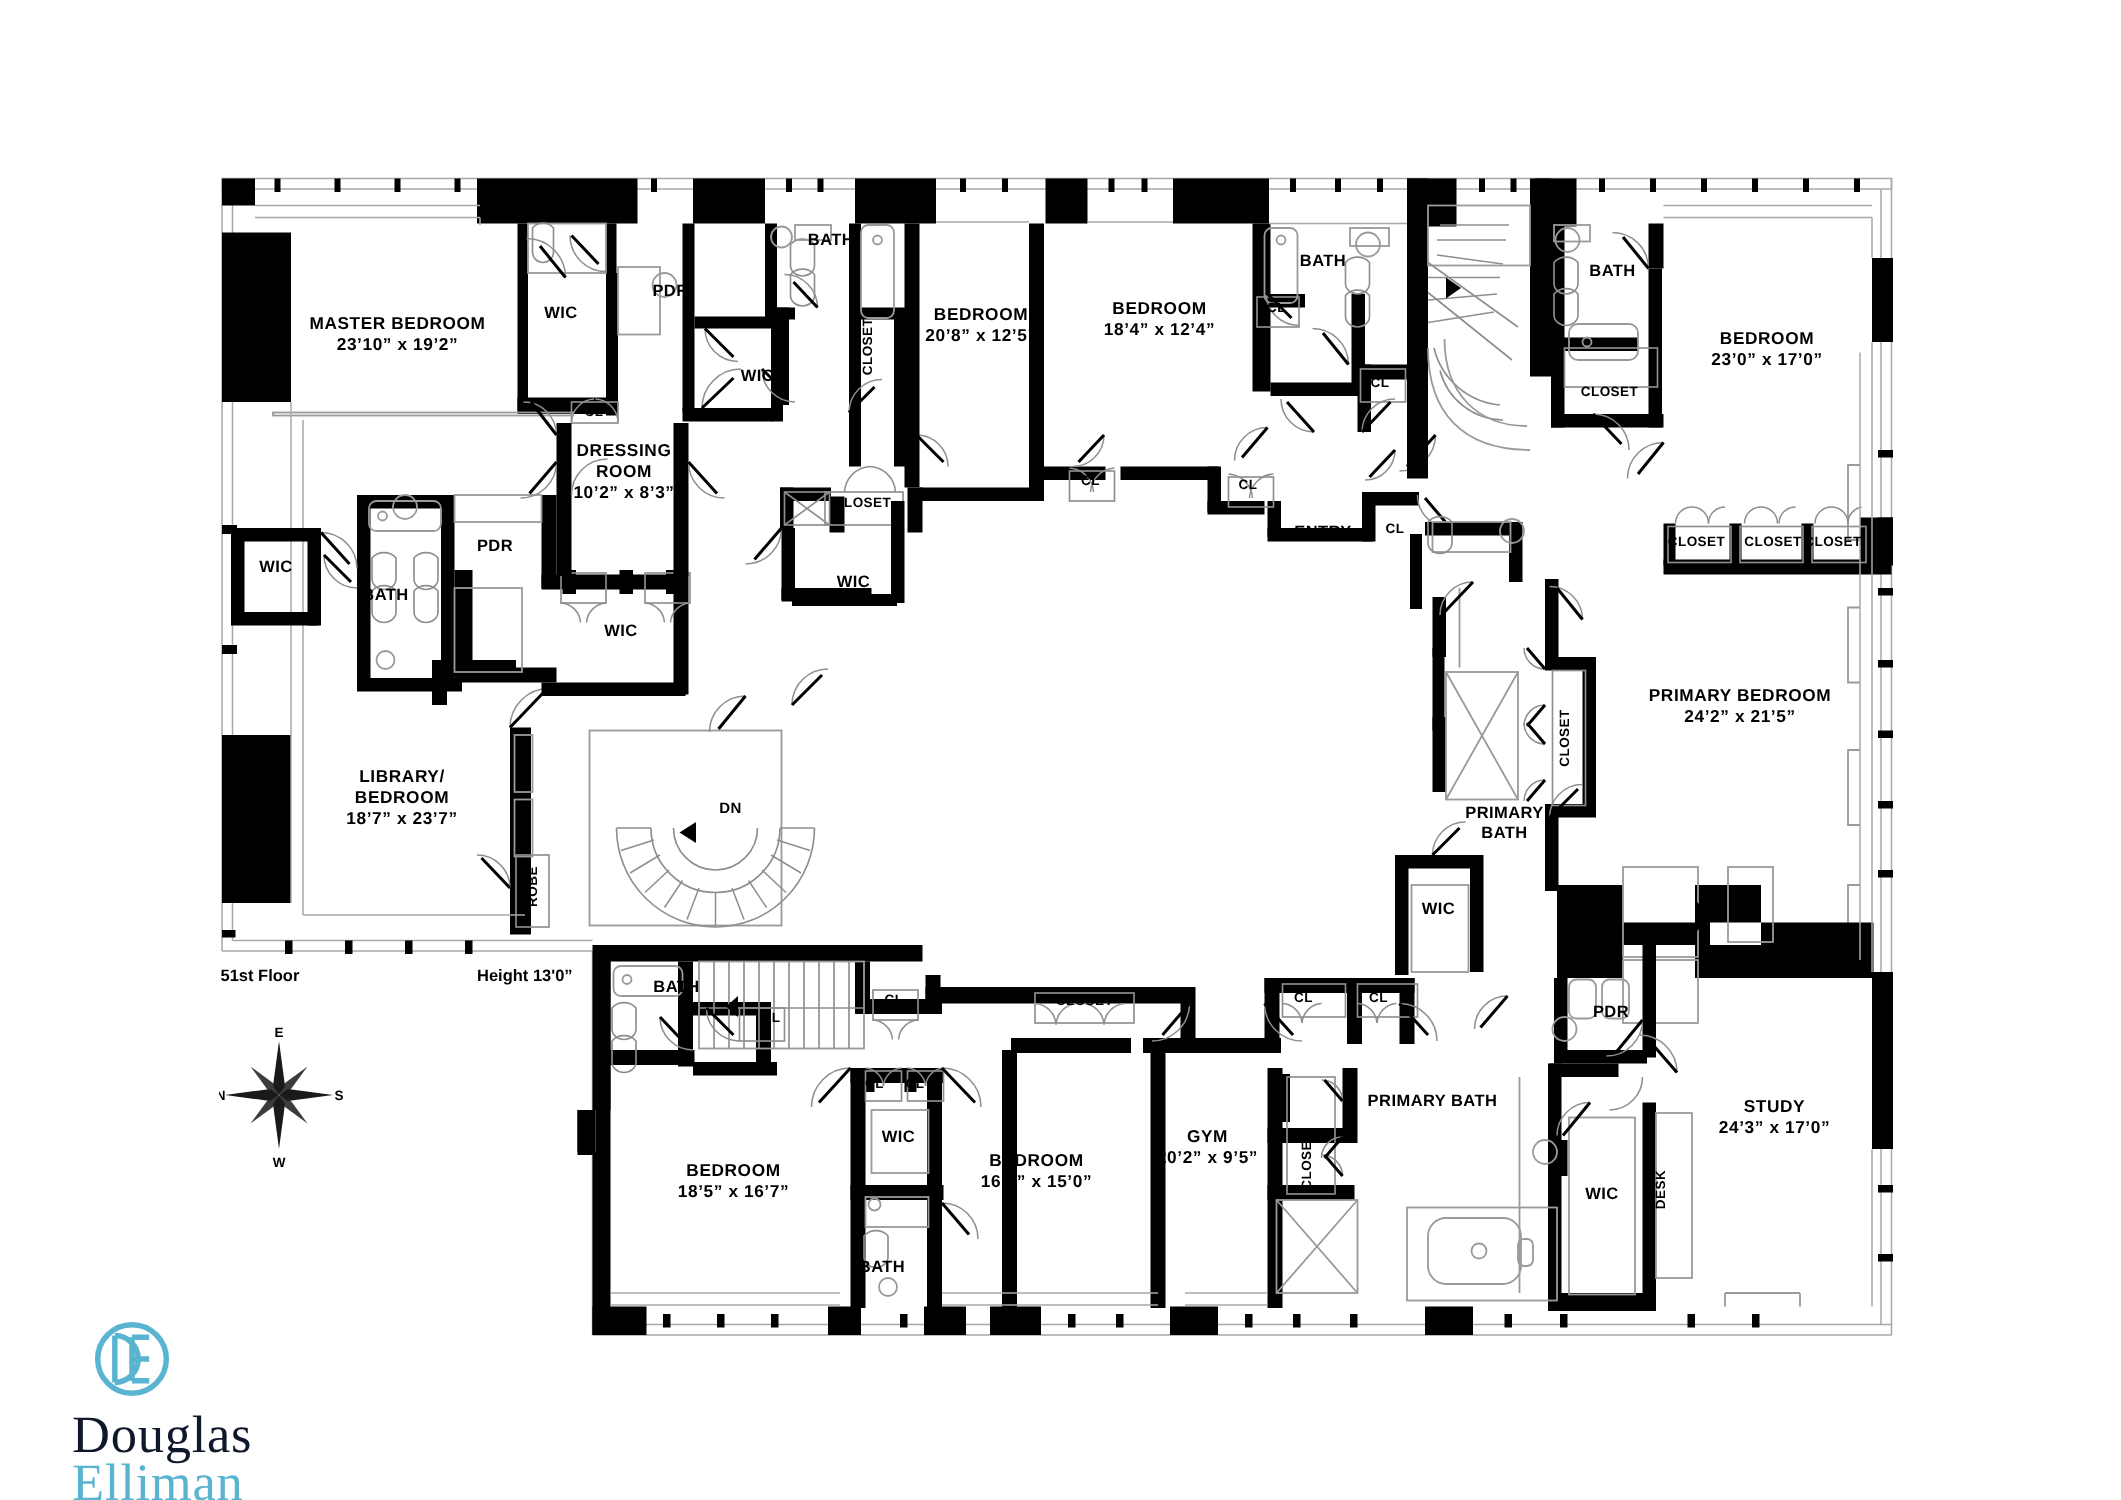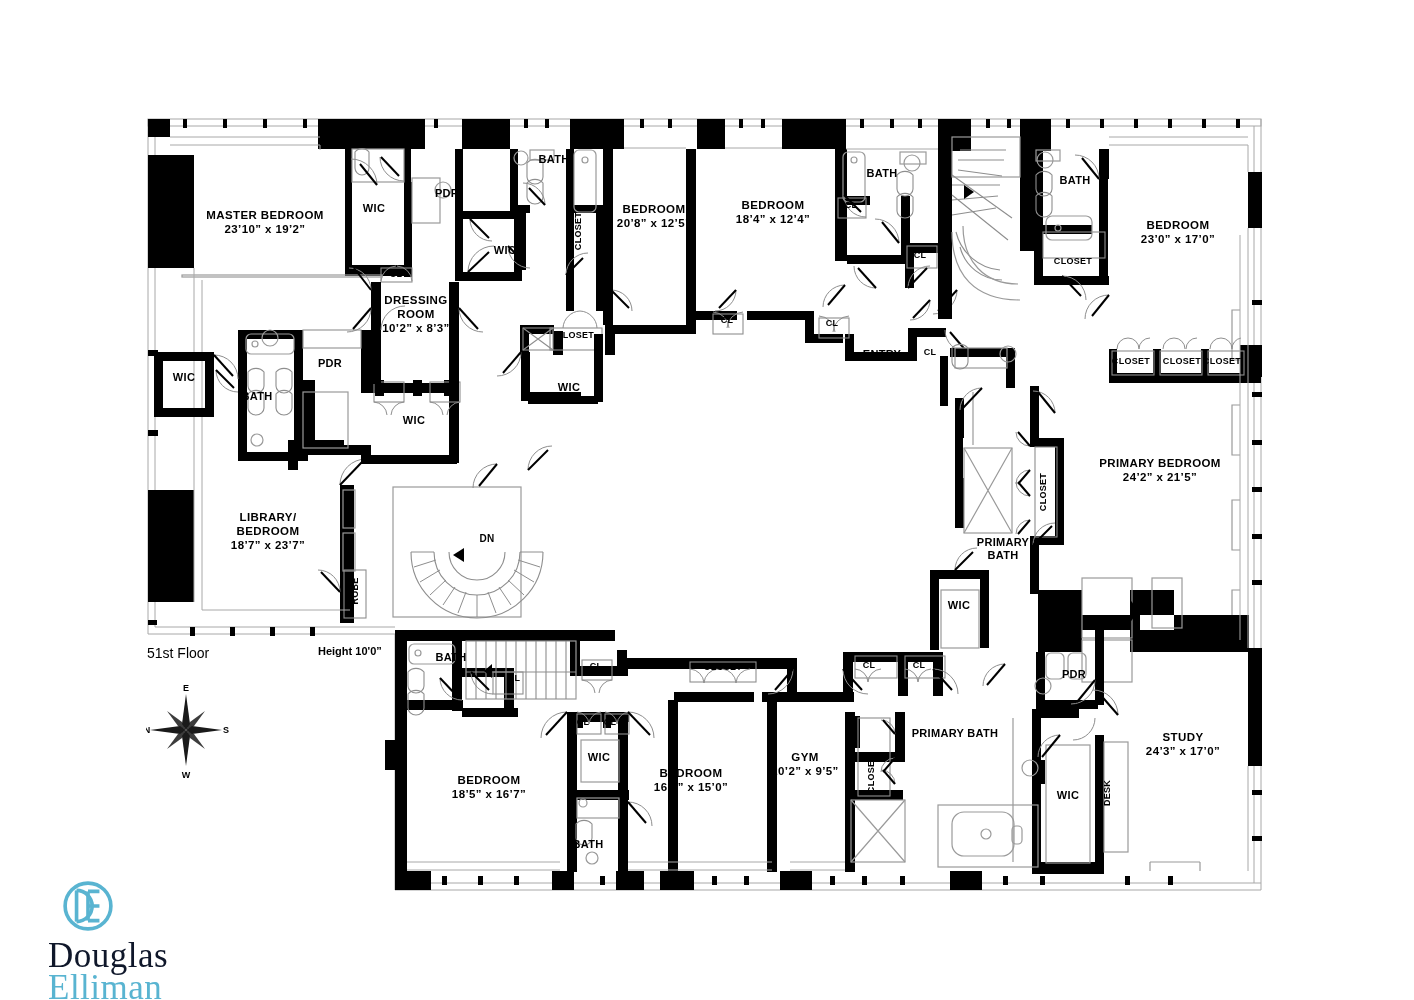--- a/index.html
+++ b/index.html
@@ -822,22 +822,22 @@
         </g>
         <g>
           <text x="869" y="668" text-anchor="middle" font-size="9" font-weight="bold" letter-spacing="0.3">CL</text>
         </g>
         <g>
           <text x="919" y="668" text-anchor="middle" font-size="9" font-weight="bold" letter-spacing="0.3">CL</text>
         </g>
       </g>
   </svg>
 
-  <div style="position:absolute;left:147px;top:645px;font-size:14px;font-weight:normal;">51st Floor</div>
-  <div style="position:absolute;left:318px;top:645px;font-size:11px;font-weight:bold;">Height 10'0”</div>
+  <div style="position:absolute;left:147px;top:645px;font-size:11px;font-weight:bold;">51st Floor</div>
+  <div style="position:absolute;left:318px;top:645px;font-size:11px;font-weight:bold;">Height 13'0”</div>
 
   <div style="position:absolute;left:146px;top:682px;width:110px;height:100px;">
     <svg width="110" height="100" viewBox="0 0 110 100">
       <g transform="translate(40,48)" fill="#1a1a1a">
         <polygon points="0,-36 4,-6 0,0 -4,-6"></polygon>
         <polygon points="0,36 4,6 0,0 -4,6"></polygon>
         <polygon points="-36,0 -6,-4 0,0 -6,4"></polygon>
         <polygon points="36,0 6,-4 0,0 6,4"></polygon>
         <polygon points="-19,-19 -4,-8 0,0 -8,-4" opacity="0.85"></polygon>
         <polygon points="19,-19 4,-8 0,0 8,-4" opacity="0.85"></polygon>

